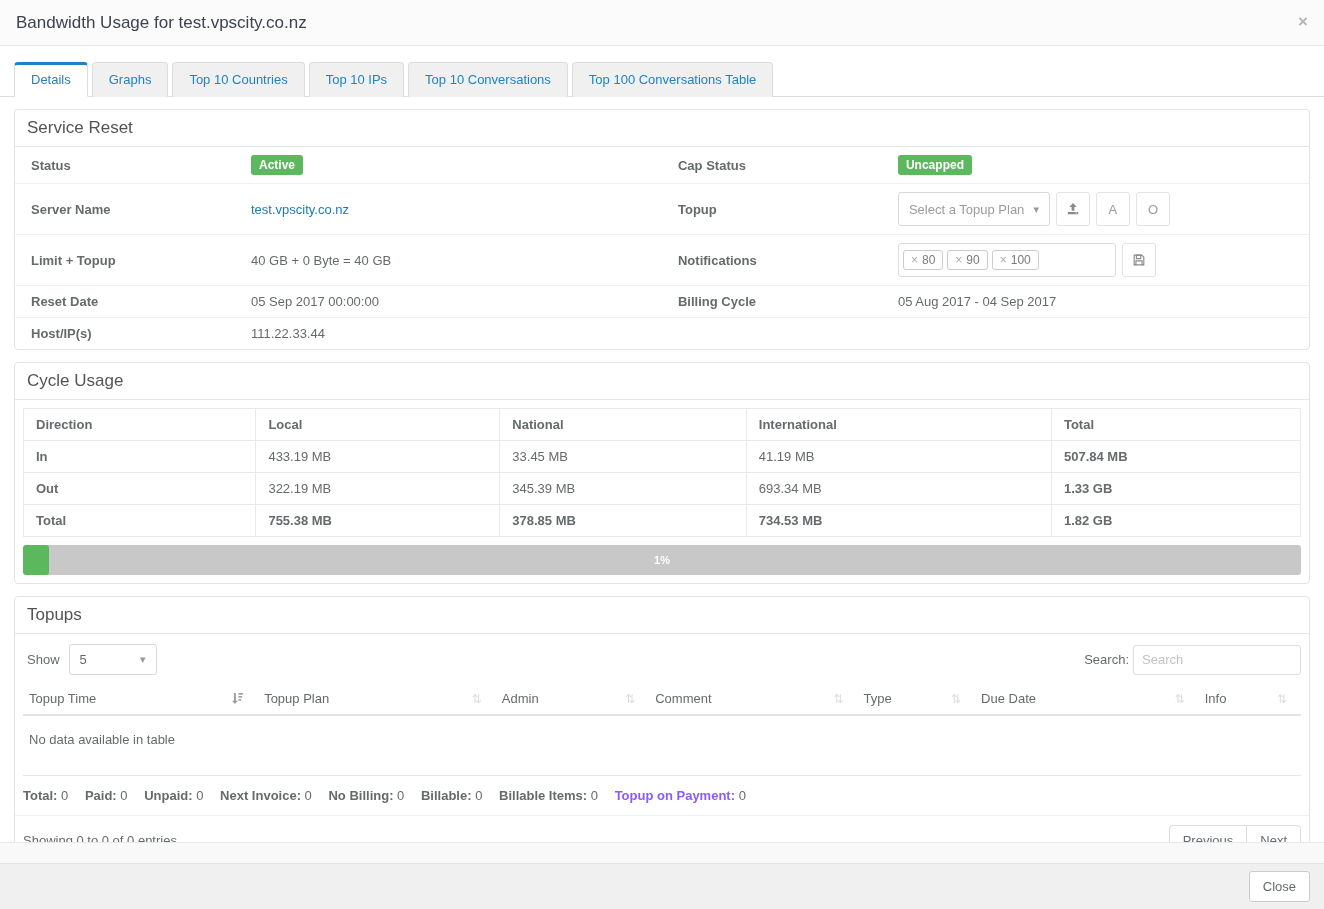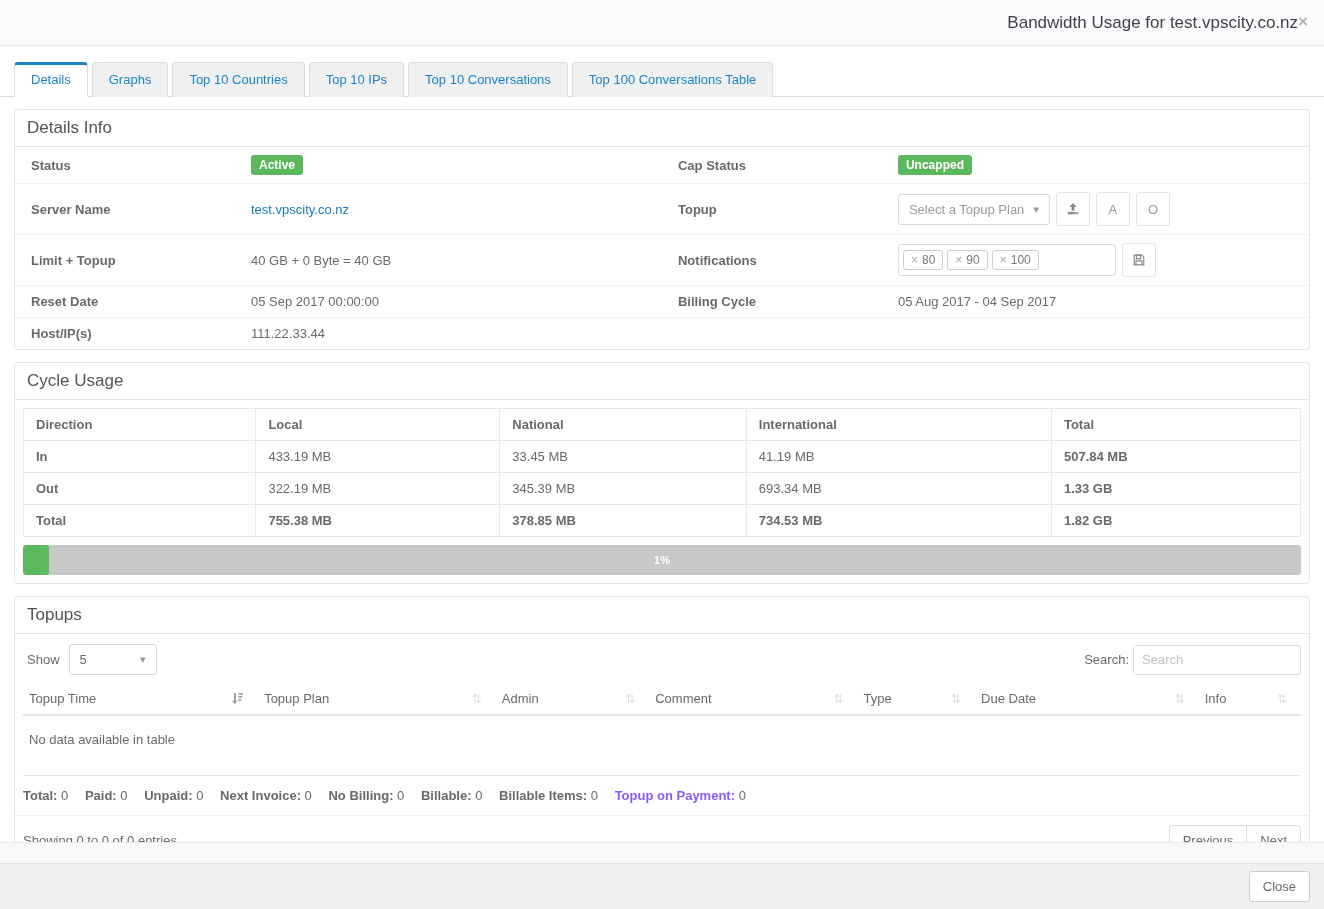--- a/index.html
+++ b/index.html
@@ -6,21 +6,21 @@
   html,body { margin:0; padding:0; }
   body {
     width:1324px; height:909px; overflow:hidden;
     font-family:"Liberation Sans", sans-serif; font-size:13px; color:#676a6c;
     background:#fff; display:flex; flex-direction:column;
   }
   .content { flex:1; overflow:hidden; }
 
   
   .modal-header { background:#fbfbfb; border-bottom:1px solid #e7eaec;
-    padding:13px 16px 12px; display:flex; justify-content:flex-end; align-items:flex-start; }
+    padding:13px 16px 12px; display:flex; justify-content:space-between; align-items:flex-start; }
   .modal-title { font-size:17px; font-weight:normal; color:#3d424e; margin:0; }
   .close-x { color:#b4b4b4; font-size:17px; font-weight:bold; line-height:1; cursor:pointer; }
 
   
   .tabs { margin-top:16px; padding-left:14px; border-bottom:1px solid #dcdcdc; display:flex; }
   .tab { padding:9px 16px; background:#f0f0f0; border:1px solid #ddd; border-bottom:none;
     border-radius:4px 4px 0 0; color:#1c84c6; margin-right:4px; margin-bottom:-1px; cursor:pointer; }
   .tab.active { background:#fff; border-top:3px solid #1c84c6; padding-top:7px;
     border-bottom:1px solid #fff; }
 
@@ -37,21 +37,21 @@
   .badge { display:inline-block; background:#5cb85c; color:#fff; font-weight:bold;
     font-size:12px; padding:3px 8px; border-radius:3px; }
   .link { color:#1a7bb9; text-decoration:none; cursor:pointer; }
   .fake-select { display:inline-flex; align-items:center; justify-content:space-between;
     border:1px solid #d8d8d8; border-radius:3px; padding:7px 10px; background:#fff; cursor:pointer; }
   .topup-select { width:152px; color:#9b9b9b; }
   .caret { color:#999; font-size:11px; margin-left:8px; }
   .icon-btn { display:inline-flex; align-items:center; justify-content:center;
     width:34px; height:34px; border:1px solid #e3e3e3; border-radius:3px; background:#fff;
     color:#9b9b9b; margin-left:6px; cursor:pointer; font-size:13px; vertical-align:middle; }
-  .controls-row { display:flex; align-items:center; }
+  .controls-row { display:flex; }
   .tags-box { display:inline-flex; align-items:center; border:1px solid #ddd; border-radius:3px;
     padding:3px 4px; width:218px; min-height:32px; }
   .tag { border:1px solid #ccc; border-radius:3px; padding:2px 7px; margin-right:4px;
     color:#7a7a7a; font-size:12px; background:#fff; white-space:nowrap; }
   .tag-x { color:#aaa; margin-right:4px; cursor:pointer; }
 
   
   .cu-table { width:calc(100% - 16px); margin:8px; border-collapse:collapse; }
   .cu-table th, .cu-table td { border:1px solid #e7eaec; padding:8px 12px; text-align:left; }
   .cu-table th { font-weight:bold; }
@@ -109,21 +109,21 @@
   <div class="tabs">
     <a class="tab active">Details</a>
     <a class="tab">Graphs</a>
     <a class="tab">Top 10 Countries</a>
     <a class="tab">Top 10 IPs</a>
     <a class="tab">Top 10 Conversations</a>
     <a class="tab">Top 100 Conversations Table</a>
   </div>
 
   <div class="panel">
-    <div class="panel-title">Details Info</div>
+    <div class="panel-title">Service Reset</div>
     <table class="si-table">
       <tbody>
           <tr>
         <td class="si-label">Status</td>
         <td class="si-value"><span class="badge">Active</span></td>
         <td class="si-label">Cap Status</td>
         <td class="si-value"><span class="badge">Uncapped</span></td>
       </tr>
       <tr>
         <td class="si-label">Server Name</td>

